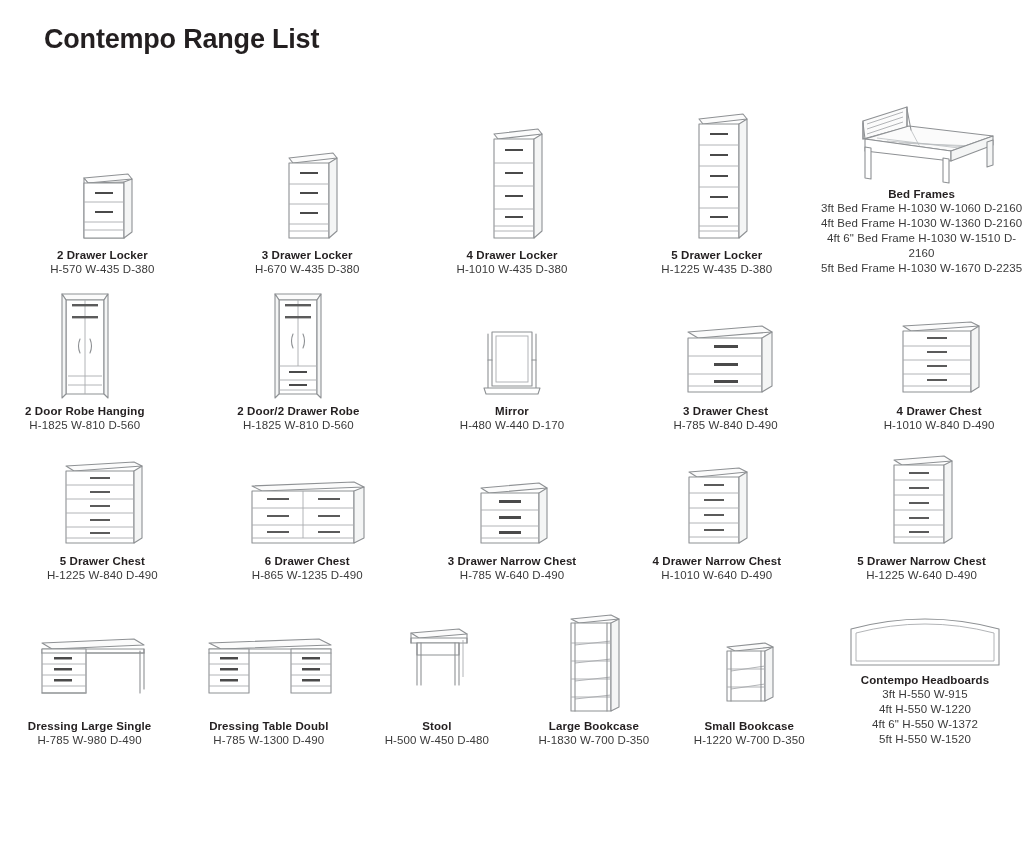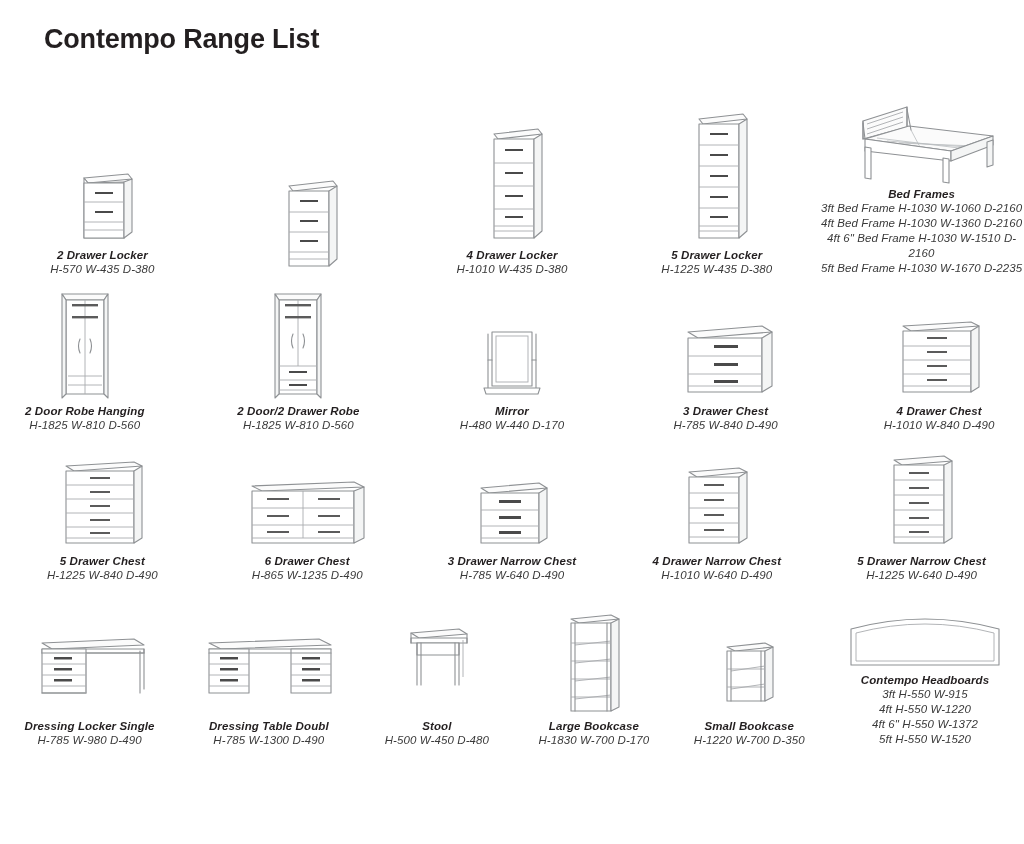--- a/index.html
+++ b/index.html
@@ -51,21 +51,20 @@
   .row-4 { height: 165px; }
 
   .cell {
     flex: 1 1 0;
     display: flex;
     flex-direction: column;
     align-items: center;
     justify-content: flex-end;
     height: 100%;
     position: relative;
-    font-style: italic;
   }
   .art {
     display: flex;
     align-items: flex-end;
     justify-content: center;
     flex: 1 1 auto;
     width: 100%;
     padding-bottom: 4px;
     box-sizing: border-box;
   }
@@ -178,20 +177,24 @@
             <rect class="face" x="18" y="15" width="40" height="75"></rect>
             <polygon class="side" points="58,15 66,10 66,83 58,90"></polygon>
             <line class="ln-thin" x1="18" y1="36" x2="58" y2="36"></line>
             <line class="ln-thin" x1="18" y1="56" x2="58" y2="56"></line>
             <line class="ln-thin" x1="18" y1="76" x2="58" y2="76"></line>
             <line class="ln-thin" x1="18" y1="83" x2="58" y2="83"></line>
             <rect class="handle" x="29" y="24" width="18" height="2"></rect>
             <rect class="handle" x="29" y="44" width="18" height="2"></rect>
             <rect class="handle" x="29" y="64" width="18" height="2"></rect>
           </svg>
+        </div>
+        <div class="caption">
+          <div class="cap-name">3 Drawer Locker</div>
+          <div class="cap-dims">H-670 W-435 D-380</div>
         </div>
       </div>
 
       <div class="cell">
         <div class="art">
           <svg class="draw" width="72" height="118" viewBox="0 0 72 118">
             <polygon class="top" points="18,8 62,3 66,8 22,13"></polygon>
             <rect class="face" x="18" y="13" width="40" height="99"></rect>
             <polygon class="side" points="58,13 66,8 66,105 58,112"></polygon>
             <line class="ln-thin" x1="18" y1="37" x2="58" y2="37"></line>
@@ -520,21 +523,21 @@
             <rect class="handle" x="26" y="26" width="18" height="2.5"></rect>
             <rect class="handle" x="26" y="37" width="18" height="2.5"></rect>
             <rect class="handle" x="26" y="48" width="18" height="2.5"></rect>
             <line class="ln" x1="112" y1="20" x2="112" y2="62"></line>
             <line class="ln" x1="116" y1="18" x2="116" y2="58"></line>
             <line class="ln" x1="14" y1="62" x2="58" y2="62"></line>
             <line class="ln-thin" x1="58" y1="22" x2="58" y2="62"></line>
           </svg>
         </div>
         <div class="caption">
-          <div class="cap-name">Dressing Locker Single</div>
+          <div class="cap-name">Dressing Large Single</div>
           <div class="cap-dims">H-785 W-980 D-490</div>
         </div>
       </div>
 
       <div class="cell" style="flex:1.05 1 0;">
         <div class="art" style="padding-bottom:16px;">
           <svg class="draw" width="140" height="72" viewBox="0 0 140 72">
             <polygon class="top" points="10,12 120,8 132,14 22,18"></polygon>
             <line class="ln" x1="10" y1="18" x2="132" y2="18"></line>
             <rect class="face" x="10" y="18" width="40" height="44"></rect>
@@ -594,21 +597,21 @@
             <line class="ln-thin" x1="12" y1="34" x2="48" y2="30"></line>
             <line class="ln-thin" x1="12" y1="52" x2="48" y2="48"></line>
             <line class="ln-thin" x1="12" y1="70" x2="48" y2="66"></line>
             <line class="ln-thin" x1="12" y1="88" x2="48" y2="84"></line>
             <line class="ln" x1="12" y1="12" x2="12" y2="100"></line>
             <line class="ln" x1="44" y1="12" x2="44" y2="100"></line>
           </svg>
         </div>
         <div class="caption">
           <div class="cap-name">Large Bookcase</div>
-          <div class="cap-dims">H-1830 W-700 D-170</div>
+          <div class="cap-dims">H-1830 W-700 D-350</div>
         </div>
       </div>
 
       <div class="cell" style="flex:0.9 1 0;">
         <div class="art" style="padding-bottom:14px;">
           <svg class="draw" width="60" height="72" viewBox="0 0 60 72">
             <polygon class="top" points="8,14 46,10 54,14 16,18"></polygon>
             <rect class="face" x="8" y="18" width="38" height="50"></rect>
             <polygon class="side" points="46,18 54,14 54,64 46,68"></polygon>
             <line class="ln-thin" x1="8" y1="36" x2="46" y2="36"></line>

